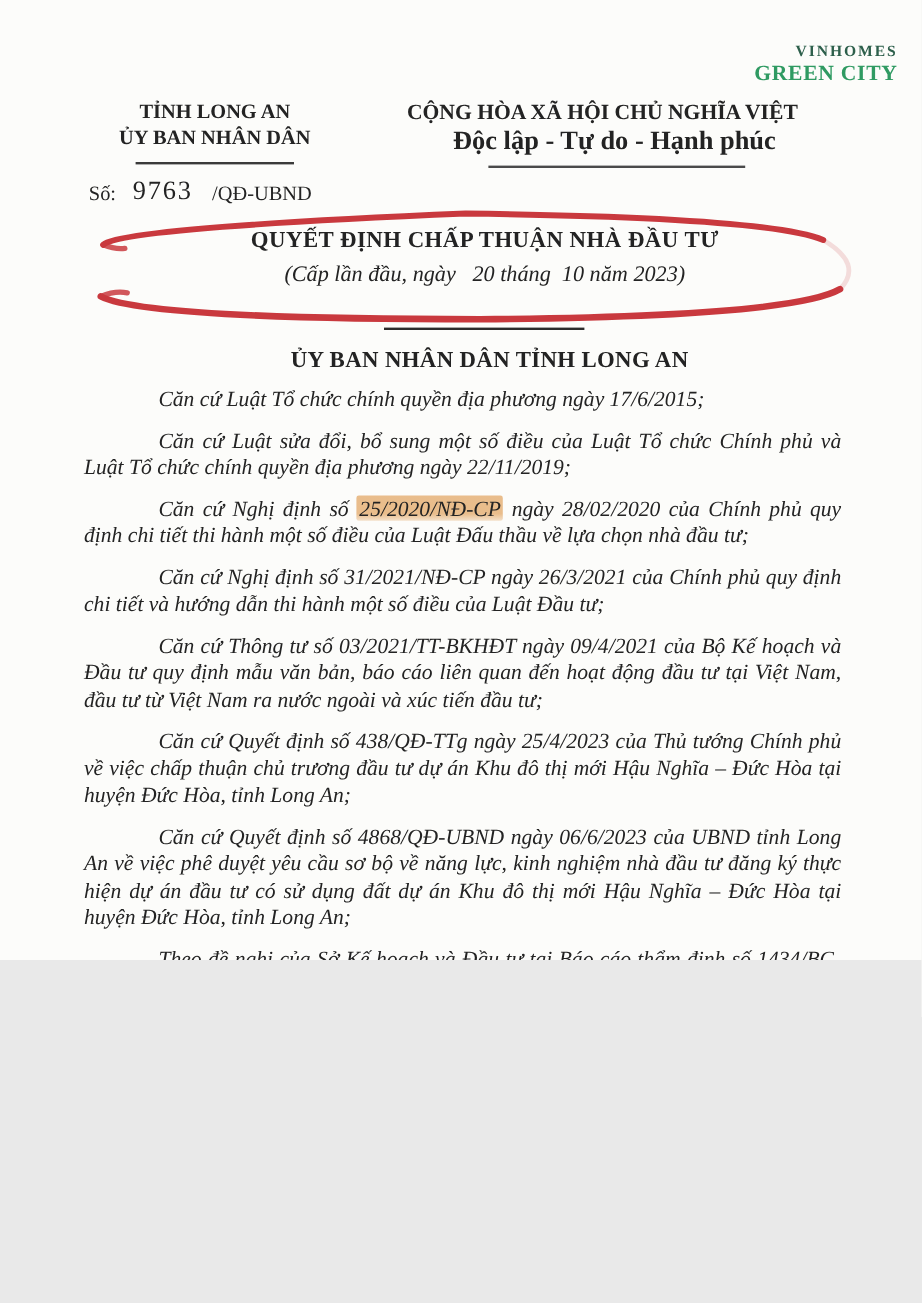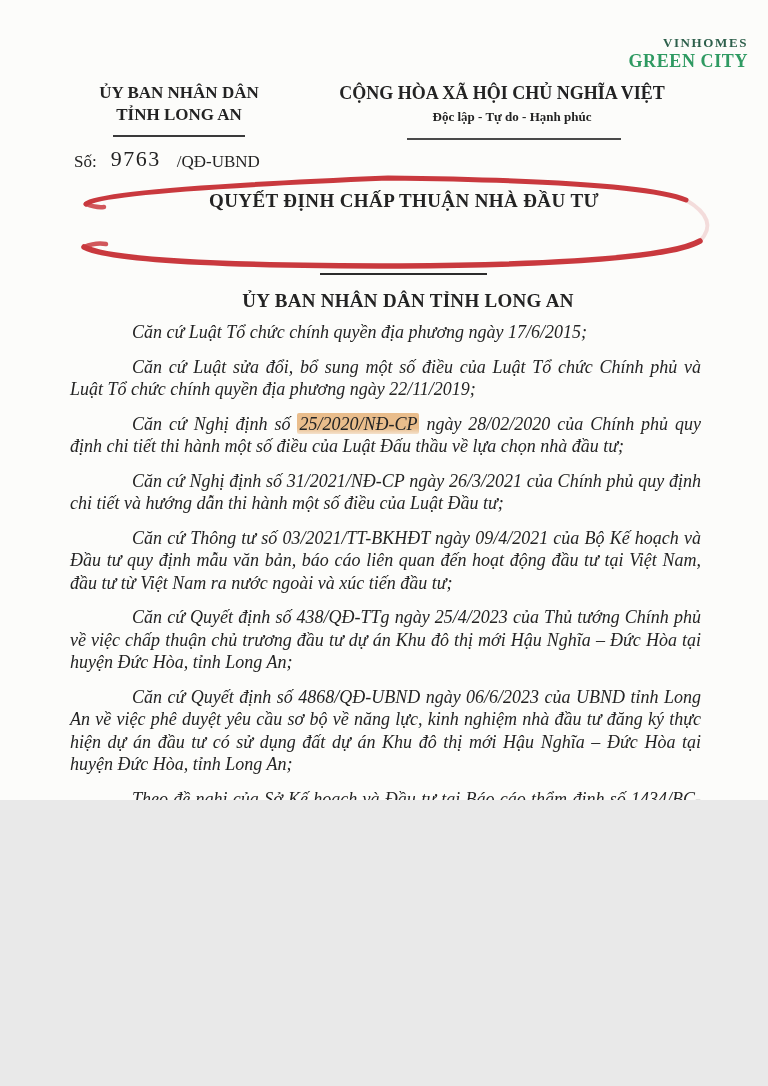--- a/index.html
+++ b/index.html
@@ -55,21 +55,21 @@
   .doc-number .num{
     display:inline-block;
     margin:0 16px 0 14px;
     font-size:22px;letter-spacing:1.5px;
     transform:translateY(-1px);
   }
   .header-right{
     flex:1;text-align:center;padding-left:14px;
   }
   .hr-line1{font-weight:bold;font-size:18px;line-height:22px;}
-  .hr-line2{font-weight:bold;font-size:13px;line-height:22px;margin-top:2px;transform:translateX(10px);}
+  .hr-line2{font-weight:bold;font-size:22px;line-height:22px;margin-top:2px;transform:translateX(10px);}
   .rule-right{
     width:214px;height:2px;background:#4a4a4a;
     margin:10px auto 0 auto;transform:translateX(12px);
   }
   
   .stamp-area{
     position:absolute;top:166px;left:0;width:768px;height:110px;
   }
   .stamp-svg{position:absolute;top:0;left:0;}
   .title-wrap{
@@ -114,22 +114,22 @@
 
 <div class="page">
 
   <div class="logo">
     <div class="logo-line1">VINHOMES</div>
     <div class="logo-line2">GREEN CITY</div>
   </div>
 
   <div class="header">
     <div class="header-left">
+      <div class="hl-line">TỈNH LONG AN</div>
       <div class="hl-line">ỦY BAN NHÂN DÂN</div>
-      <div class="hl-line">TỈNH LONG AN</div>
       <div class="rule-left"></div>
       <div class="doc-number">
         <span>Số:</span><span class="num">9763</span><span>/QĐ-UBND</span>
       </div>
     </div>
     <div class="header-right">
       <div class="hr-line1">CỘNG HÒA XÃ HỘI CHỦ NGHĨA VIỆT</div>
       <div class="hr-line2">Độc lập - Tự do - Hạnh phúc</div>
       <div class="rule-right"></div>
     </div>
@@ -138,20 +138,21 @@
   <div class="stamp-area">
     <svg class="stamp-svg" width="768" height="110" viewBox="0 0 768 110" aria-hidden="true">
       <path d="M 86 38 Q 100 24 388 12 Q 640 15 686 34" fill="none" style="stroke:var(--stamp-red)" stroke-width="5" stroke-linecap="round"></path>
       <path d="M 84 81 Q 120 100 400 100 Q 660 98 700 75" fill="none" style="stroke:var(--stamp-red)" stroke-width="5.5" stroke-linecap="round"></path>
       <path d="M 686 34 Q 720 54 700 75" fill="none" style="stroke:var(--stamp-red)" stroke-width="4" stroke-linecap="round" opacity="0.16"></path>
       <path d="M 86 38 Q 96 42 104 41" fill="none" style="stroke:var(--stamp-red)" stroke-width="4.5" stroke-linecap="round" opacity="0.85"></path>
       <path d="M 84 81 Q 96 76 106 78" fill="none" style="stroke:var(--stamp-red)" stroke-width="4.5" stroke-linecap="round" opacity="0.85"></path>
     </svg>
     <div class="title-wrap">
       <div class="decision-title">QUYẾT ĐỊNH CHẤP THUẬN NHÀ ĐẦU TƯ</div>
+      <div class="decision-subtitle">(Cấp lần đầu, ngày   20 tháng  10 năm 2023)</div>
     </div>
   </div>
 
   <div class="mid-rule"></div>
 
   <div class="section-heading">ỦY BAN NHÂN DÂN TỈNH LONG AN</div>
 
   <div class="bodytext">
     <p>Căn cứ Luật Tổ chức chính quyền địa phương ngày 17/6/2015;</p>
     <p>Căn cứ Luật sửa đổi, bổ sung một số điều của Luật Tổ chức Chính phủ và Luật Tổ chức chính quyền địa phương ngày 22/11/2019;</p>

